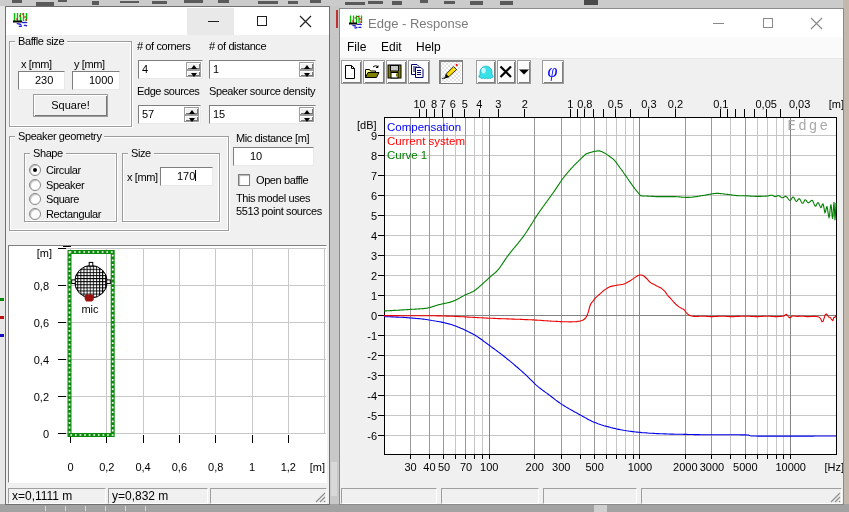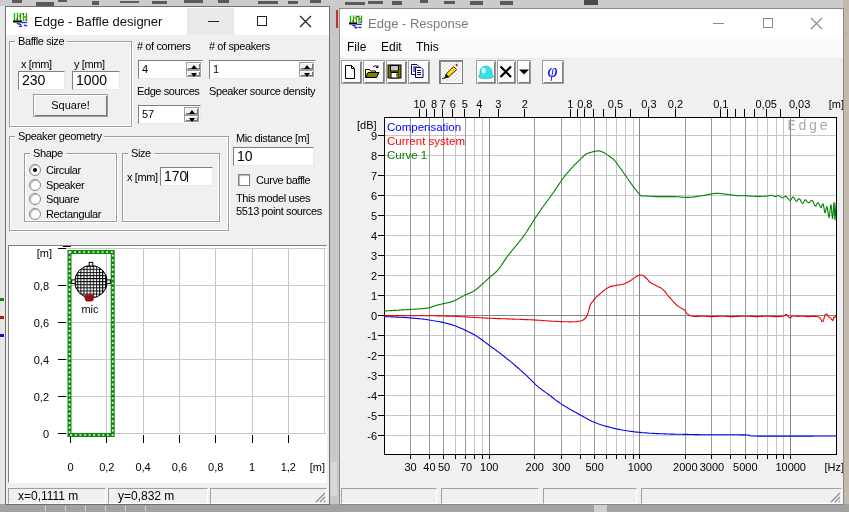--- a/index.html
+++ b/index.html
@@ -4,31 +4,31 @@
 html,body{width:849px;height:512px;overflow:hidden}
 body{font-family:"Liberation Sans",sans-serif;font-size:12px;color:#000;background:#c0c0c0}
 #page{position:relative;width:849px;height:512px;background:#c0c0c0;overflow:hidden}
 .abs{position:absolute}
 .win{position:absolute;background:#f0f0f0;border:1px solid #707070}
 .tbar{position:absolute;left:0;top:0;right:0;height:28px;background:#fff}
 .ttext{position:absolute;top:7px;font-size:13px;white-space:nowrap}
 .gbox{position:absolute;border:1px solid #9c9c9c;box-shadow:inset 1px 1px 0 #fff,inset -1px -1px 0 #fff,1px 1px 0 #fff}
 .glab{position:absolute;background:#f0f0f0;padding:0 3px;white-space:nowrap;font-size:11px;line-height:12px;letter-spacing:-0.4px}
 .lab{position:absolute;white-space:nowrap;font-size:11px;line-height:12px;letter-spacing:-0.4px}
-.edit{position:absolute;background:#fff;border:1px solid #7e7e7e;border-bottom-color:#e9e9e9;border-right-color:#e9e9e9;font-size:14px;line-height:16px;padding-left:3px;white-space:nowrap}
+.edit{position:absolute;background:#fff;border:1px solid #7e7e7e;border-bottom-color:#e9e9e9;border-right-color:#e9e9e9;font-size:11px;line-height:16px;padding-left:16px;white-space:nowrap}
 .btn{position:absolute;background:#f0f0f0;border:1px solid #9c9c9c;box-shadow:inset 1px 1px 0 #fff,inset -1px -1px 0 #767676;text-align:center}
 .spin{position:absolute;background:#fff;border:1px solid #7e7e7e;border-bottom-color:#e9e9e9;border-right-color:#e9e9e9}
 .spin .v{position:absolute;left:3px;top:1px;font-size:11px;line-height:15px}
 .sb{position:absolute;right:1px;width:15px;height:7.5px;background:#f0f0f0;border:1px solid #9c9c9c;box-shadow:inset 1px 1px 0 #fff,inset -1px -1px 0 #767676}
 .tri-u{position:absolute;left:3.5px;top:2px;width:0;height:0;border-left:3.5px solid transparent;border-right:3.5px solid transparent;border-bottom:4px solid #000}
 .tri-d{position:absolute;left:3.5px;top:2.5px;width:0;height:0;border-left:3.5px solid transparent;border-right:3.5px solid transparent;border-top:4px solid #000}
 .radio{position:absolute;width:12px;height:12px;border-radius:50%;background:#fff;border:1px solid #858585;box-shadow:inset 1px 1px 1px rgba(0,0,0,.25)}
 .radio.sel:after{content:"";position:absolute;left:3px;top:3px;width:4px;height:4px;border-radius:50%;background:#000}
 .check{position:absolute;width:12px;height:12px;background:#fff;border:1px solid #7e7e7e;box-shadow:inset 1px 1px 1px rgba(0,0,0,.3)}
-.panel{position:absolute;background:#f0f0f0;border:1px solid #9f9f9f;border-bottom-color:#fff;border-right-color:#fff;font-size:12px;line-height:14px;padding-left:9px;white-space:nowrap;color:#000}
+.panel{position:absolute;background:#f0f0f0;border:1px solid #9f9f9f;border-bottom-color:#fff;border-right-color:#fff;font-size:12px;line-height:14px;padding-left:3px;white-space:nowrap;color:#000}
 .tb{position:absolute;top:60px;height:24px;background:#fbfbfb;border:1px solid #9c9c9c;box-shadow:inset 1px 1px 0 #fff,inset -1px -1px 0 #7d7d7d}
 .menu{position:absolute;top:31px;font-size:12px}
 </style></head><body>
 <div id="page">
     <div class="abs" style="left:0;top:0;width:849px;height:8px;background:#cbcbcb"></div>
     <div class="abs" style="left:12px;top:0px;width:10px;height:3px;background:#5a5a5a"></div>
     <div class="abs" style="left:36px;top:2px;width:18px;height:4px;background:#5a5a5a"></div>
     <div class="abs" style="left:58px;top:0px;width:9px;height:2px;background:#5a5a5a"></div>
     <div class="abs" style="left:92px;top:1px;width:7px;height:4px;background:#5a5a5a"></div>
     <div class="abs" style="left:120px;top:1px;width:19px;height:2px;background:#5a5a5a"></div>
@@ -63,37 +63,36 @@
     <div class="abs" style="left:145px;top:506px;width:1px;height:5px;background:#d8d8d8"></div>
     <div class="abs" style="left:594px;top:505px;width:13px;height:7px;background:#cfcfcf"></div>
     <div class="win" style="left:5px;top:6px;width:325px;height:499px">
       <div class="tbar"></div>
       <svg class="abs" style="left:6px;top:2px" width="18" height="18">
 <path d="M2.5 4V12M5.5 4V12M8.5 4V12M11.5 4V12M14.5 4V12" stroke="#00c000" stroke-width="1.4" fill="none"></path>
 <path d="M1 12.5H10" stroke="#000" stroke-width="2" fill="none"></path>
 <path d="M4 10h2M7 7h2M10 5h2M12 8h2M13 11h2" stroke="#e00000" stroke-width="1.2" fill="none"></path>
 <path d="M5 14c1 2 3 0 4 2M10 13c2 2 4-1 5 1M12 16c1 1 2 0 3 1M7 17c1 1 2 0 3 0" stroke="#2020e0" stroke-width="1.4" fill="none"></path>
 </svg>
-      <div class="ttext" style="left:28px;color:#101010">Edge - Baffle designer</div>
       <div class="abs" style="left:181px;top:1px;width:47px;height:27px;background:#e9e9e9"></div>
       <div class="abs" style="left:202px;top:13.5px;width:11px;height:1.2px;background:#202020"></div>
       <div class="abs" style="left:251px;top:9px;width:10px;height:10px;border:1.2px solid #202020;background:transparent"></div>
       <svg class="abs" style="left:293px;top:8px" width="13" height="13">
         <path d="M1 1L12 12M12 1L1 12" stroke="#202020" stroke-width="1.2"></path>
       </svg>
     </div>
     <div class="gbox" style="left:9px;top:41px;width:123px;height:86px"></div>
     <div class="glab" style="left:15px;top:35px">Baffle size</div>
     <div class="lab" style="left:21px;top:58px">x [mm]</div>
     <div class="lab" style="left:74px;top:58px">y [mm]</div>
     <div class="edit" style="left:18px;top:71px;width:47px;height:19px">230</div>
     <div class="edit" style="left:72px;top:71px;width:48px;height:19px">1000</div>
     <div class="btn" style="left:33px;top:94px;width:75px;height:23px;line-height:21px;font-size:11px">Square!</div>
     <div class="lab" style="left:137px;top:40px"># of corners</div>
-    <div class="lab" style="left:209px;top:40px"># of speakers</div>
+    <div class="lab" style="left:209px;top:40px"># of distance</div>
     <div class="spin" style="left:138px;top:60px;width:65px;height:19px">
       <div class="v">4</div>
       <div class="sb" style="top:1px">
         <div class="tri-u"></div>
       </div>
       <div class="sb" style="top:8.5px">
         <div class="tri-d"></div>
       </div>
     </div>
     <div class="spin" style="left:209px;top:60px;width:107px;height:19px">
@@ -102,20 +101,29 @@
         <div class="tri-u"></div>
       </div>
       <div class="sb" style="top:8.5px">
         <div class="tri-d"></div>
       </div>
     </div>
     <div class="lab" style="left:137px;top:85px">Edge sources</div>
     <div class="lab" style="left:209px;top:85px">Speaker source density</div>
     <div class="spin" style="left:138px;top:105px;width:63px;height:19px">
       <div class="v">57</div>
+      <div class="sb" style="top:1px">
+        <div class="tri-u"></div>
+      </div>
+      <div class="sb" style="top:8.5px">
+        <div class="tri-d"></div>
+      </div>
+    </div>
+    <div class="spin" style="left:209px;top:105px;width:107px;height:19px">
+      <div class="v">15</div>
       <div class="sb" style="top:1px">
         <div class="tri-u"></div>
       </div>
       <div class="sb" style="top:8.5px">
         <div class="tri-d"></div>
       </div>
     </div>
     <div class="gbox" style="left:9px;top:136px;width:220px;height:95px"></div>
     <div class="glab" style="left:15px;top:130px">Speaker geometry</div>
     <div class="gbox" style="left:24px;top:153px;width:93px;height:69px"></div>
@@ -128,21 +136,21 @@
     <div class="lab" style="left:46px;top:193.0px">Square</div>
     <div class="radio" style="left:29px;top:207.5px"></div>
     <div class="lab" style="left:46px;top:207.5px">Rectangular</div>
     <div class="gbox" style="left:122px;top:153px;width:98px;height:69px"></div>
     <div class="glab" style="left:128px;top:147px">Size</div>
     <div class="lab" style="left:127px;top:171px">x [mm]</div>
     <div class="edit" style="left:160px;top:167px;width:53px;height:19px">170<span style="display:inline-block;width:1px;height:11px;background:#000;vertical-align:-1px"></span></div>
     <div class="lab" style="left:236px;top:132px">Mic distance [m]</div>
     <div class="edit" style="left:233px;top:147px;width:81px;height:19px">10</div>
     <div class="check" style="left:238px;top:174px"></div>
-    <div class="lab" style="left:256px;top:174px">Curve baffle</div>
+    <div class="lab" style="left:256px;top:174px">Open baffle</div>
     <div class="lab" style="left:236px;top:192px">This model uses</div>
     <div class="lab" style="left:236px;top:205px">5513 point sources</div>
     <div class="abs" style="left:8px;top:245px;width:319px;height:238px;background:#fff;border:1px solid #808080;border-bottom-color:#fff;border-right-color:#fff"></div>
     <svg class="abs" style="left:6px;top:244px" width="323" height="240">
       <defs>
         <pattern id="mesh" width="3.1" height="3.1" patternUnits="userSpaceOnUse">
           <rect width="3.1" height="3.1" fill="#fff"></rect>
           <path d="M0 0.5H3.1M0.5 0V3.1" stroke="#000" stroke-width="0.95"></path>
         </pattern>
       </defs>
@@ -187,21 +195,21 @@
 </svg>
       <div class="ttext" style="left:28px;color:#7b7b7b">Edge - Response</div>
       <div class="abs" style="left:373px;top:13.5px;width:11px;height:1.2px;background:#8a8a8a"></div>
       <div class="abs" style="left:423px;top:9px;width:10px;height:10px;border:1.2px solid #8a8a8a;background:transparent"></div>
       <svg class="abs" style="left:470px;top:8px" width="13" height="13">
         <path d="M1 1L12 12M12 1L1 12" stroke="#8a8a8a" stroke-width="1.2"></path>
       </svg>
       <div class="abs" style="left:0;top:28px;width:503px;height:21px;background:#fafafa"></div>
       <div class="menu" style="left:7px">File</div>
       <div class="menu" style="left:41px">Edit</div>
-      <div class="menu" style="left:76px">This</div>
+      <div class="menu" style="left:76px">Help</div>
       <div class="abs" style="left:0;top:49px;width:503px;height:1px;background:#e8e8e8"></div>
     </div>
     <div class="tb" style="left:340.5px;width:21.5px"><svg width="16" height="16" style="margin-top:3px">
         <path d="M3.5 1.5h6l3 3v10h-9z" fill="#fff" stroke="#000"></path>
         <path d="M9.5 1.5v3h3" fill="none" stroke="#000"></path>
       </svg></div>
     <div class="tb" style="left:363px;width:21.5px"><svg width="17" height="16" style="margin-top:3px">
 <path d="M1.5 13.5V5.5h4l1 1.5h5v1.5" fill="#ffff99" stroke="#000"></path>
 <path d="M1.5 13.5l2.5-5h11l-2.5 5z" fill="#808000" stroke="#000"></path>
 <path d="M9 3c1.5-1.5 4-1.5 5 0M14 1.5v2h-2" fill="none" stroke="#000"></path>

